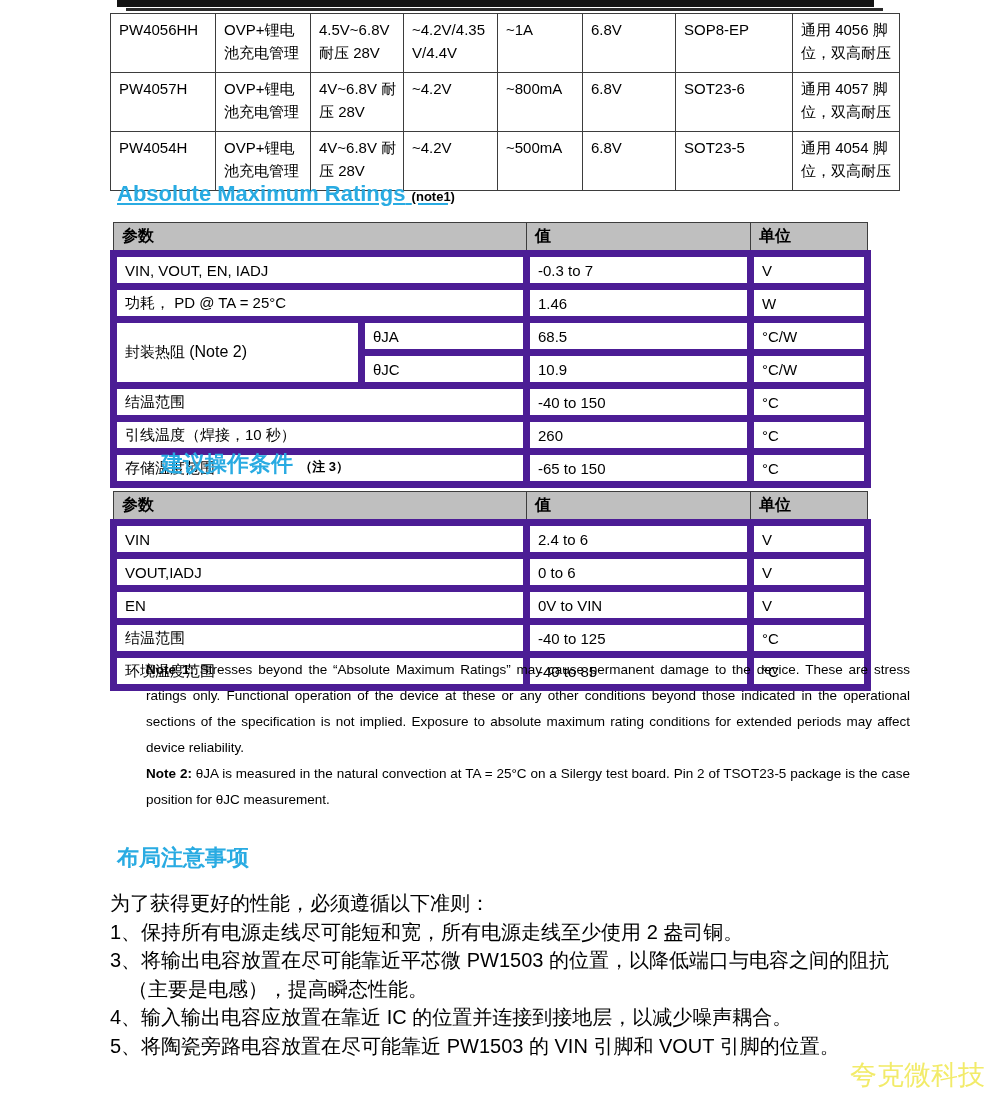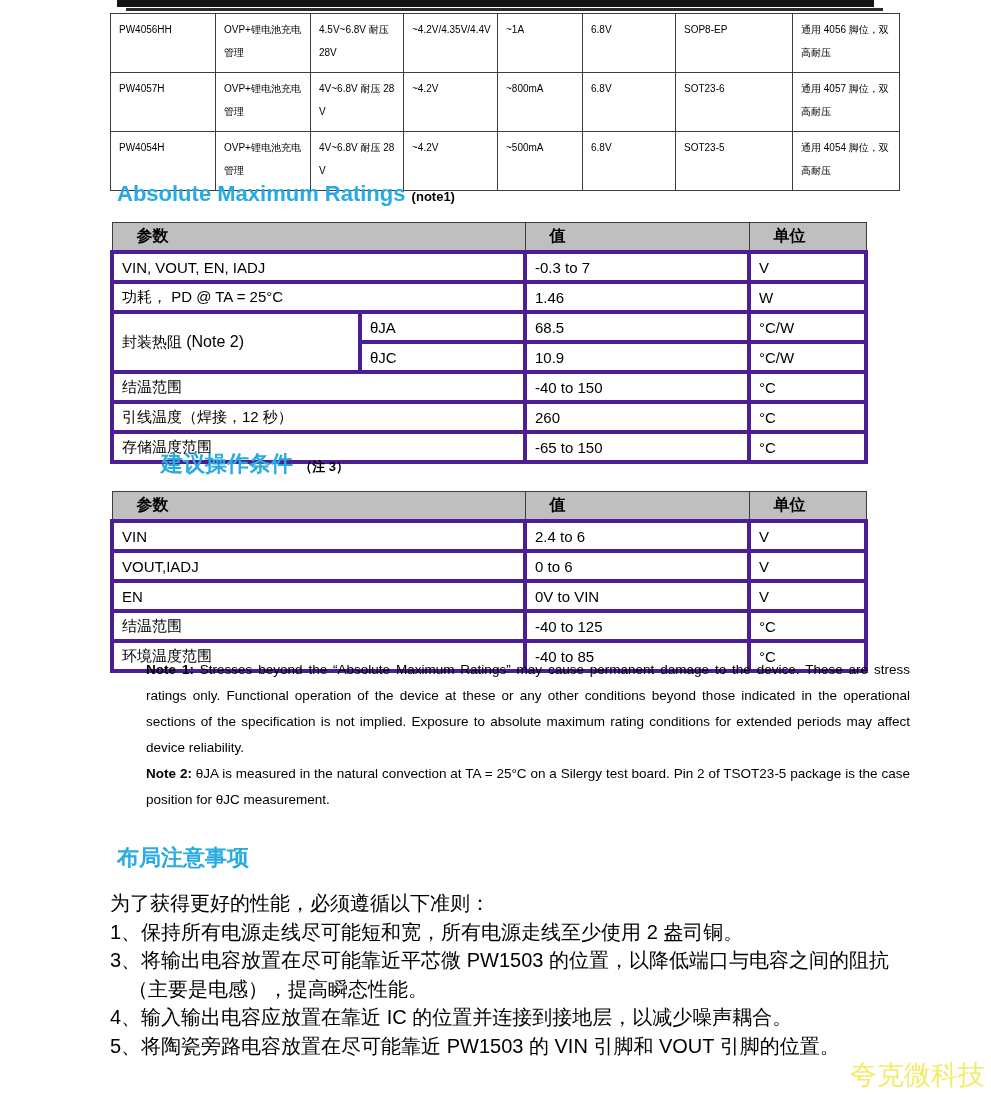--- a/index.html
+++ b/index.html
@@ -12,40 +12,40 @@
   .bar1{position:absolute;left:117px;top:0;width:757px;height:7px;background:#141414;}
   .bar2{position:absolute;left:126px;top:8px;width:757px;height:3px;background:#2a2a2a;}
 
   table{border-collapse:collapse;table-layout:fixed;}
   td,th{overflow:hidden;}
 
   
   #top-table{position:absolute;left:110px;top:13px;width:789px;border:1px solid #222;}
   #top-table td{
     border:1px solid #3d3d3d;vertical-align:top;
-    padding:4px 6px 3px 8px;font-size:10px;line-height:23px;
+    padding:4px 6px 3px 8px;font-size:15px;line-height:23px;
     word-break:break-all;height:51px;
   }
 
   
   .section-heading{
     position:absolute;left:117px;margin:0;
     color:#29ABE2;font-size:22px;font-weight:bold;letter-spacing:0px;
     white-space:nowrap;
   }
   .section-heading .note{color:#000;font-size:13px;font-weight:bold;}
 
   
   .param-table{position:absolute;left:110px;width:754px;border:1px solid #222;}
   .param-table th{
     background:#BFBFBF;text-align:left;font-size:16px;font-weight:bold;
-    height:27px;padding:0 24px;border:1px solid #3d3d3d;
+    height:27px;padding:0 8px;border:1px solid #3d3d3d;
   }
   .param-table td{
-    border:4px solid #4c1d95;font-size:15px;height:26px;
+    border:7px solid #4c1d95;font-size:15px;height:26px;
     padding:0 8px;vertical-align:middle;white-space:nowrap;
   }
   .param-table .small-note{font-size:16px;}
 
   
   #notes{position:absolute;left:110px;top:657px;width:764px;margin-left:36px;}
   #notes p{margin:0;font-size:13.5px;line-height:26px;text-align:justify;}
   #notes .nlabel{font-weight:bold;}
 
   
@@ -103,21 +103,21 @@
     <td>4V~6.8V 耐压 28V</td>
     <td>~4.2V</td>
     <td>~500mA</td>
     <td>6.8V</td>
     <td>SOT23-5</td>
     <td>通用 4054 脚位，双高耐压</td>
   </tr>
 </tbody>
   </table>
 
-<h2 class="section-heading" style="top:181px;"><span>Absolute Maximum Ratings</span> <span class="note">(note1)</span></h2>
+<h2 class="section-heading" style="top:181px;text-decoration:underline;"><span>Absolute Maximum Ratings</span> <span class="note">(note1)</span></h2>
 
 <table class="param-table" style="top:222px;">
   <colgroup>
     <col style="width:248px">
       <col style="width:165px">
       <col style="width:224px">
       <col style="width:117px">
   </colgroup>
   <tbody>
       <tr>
@@ -145,21 +145,21 @@
     <td>θJC</td>
     <td>10.9</td>
     <td>°C/W</td>
   </tr>
   <tr>
     <td colspan="2">结温范围</td>
     <td>-40 to 150</td>
     <td>°C</td>
   </tr>
   <tr>
-    <td colspan="2">引线温度（焊接，12 秒）</td>
+    <td colspan="2">引线温度（焊接，10 秒）</td>
     <td>260</td>
     <td>°C</td>
   </tr>
   <tr>
     <td colspan="2">存储温度范围</td>
     <td>-65 to 150</td>
     <td>°C</td>
   </tr>
 </tbody>
   </table>

